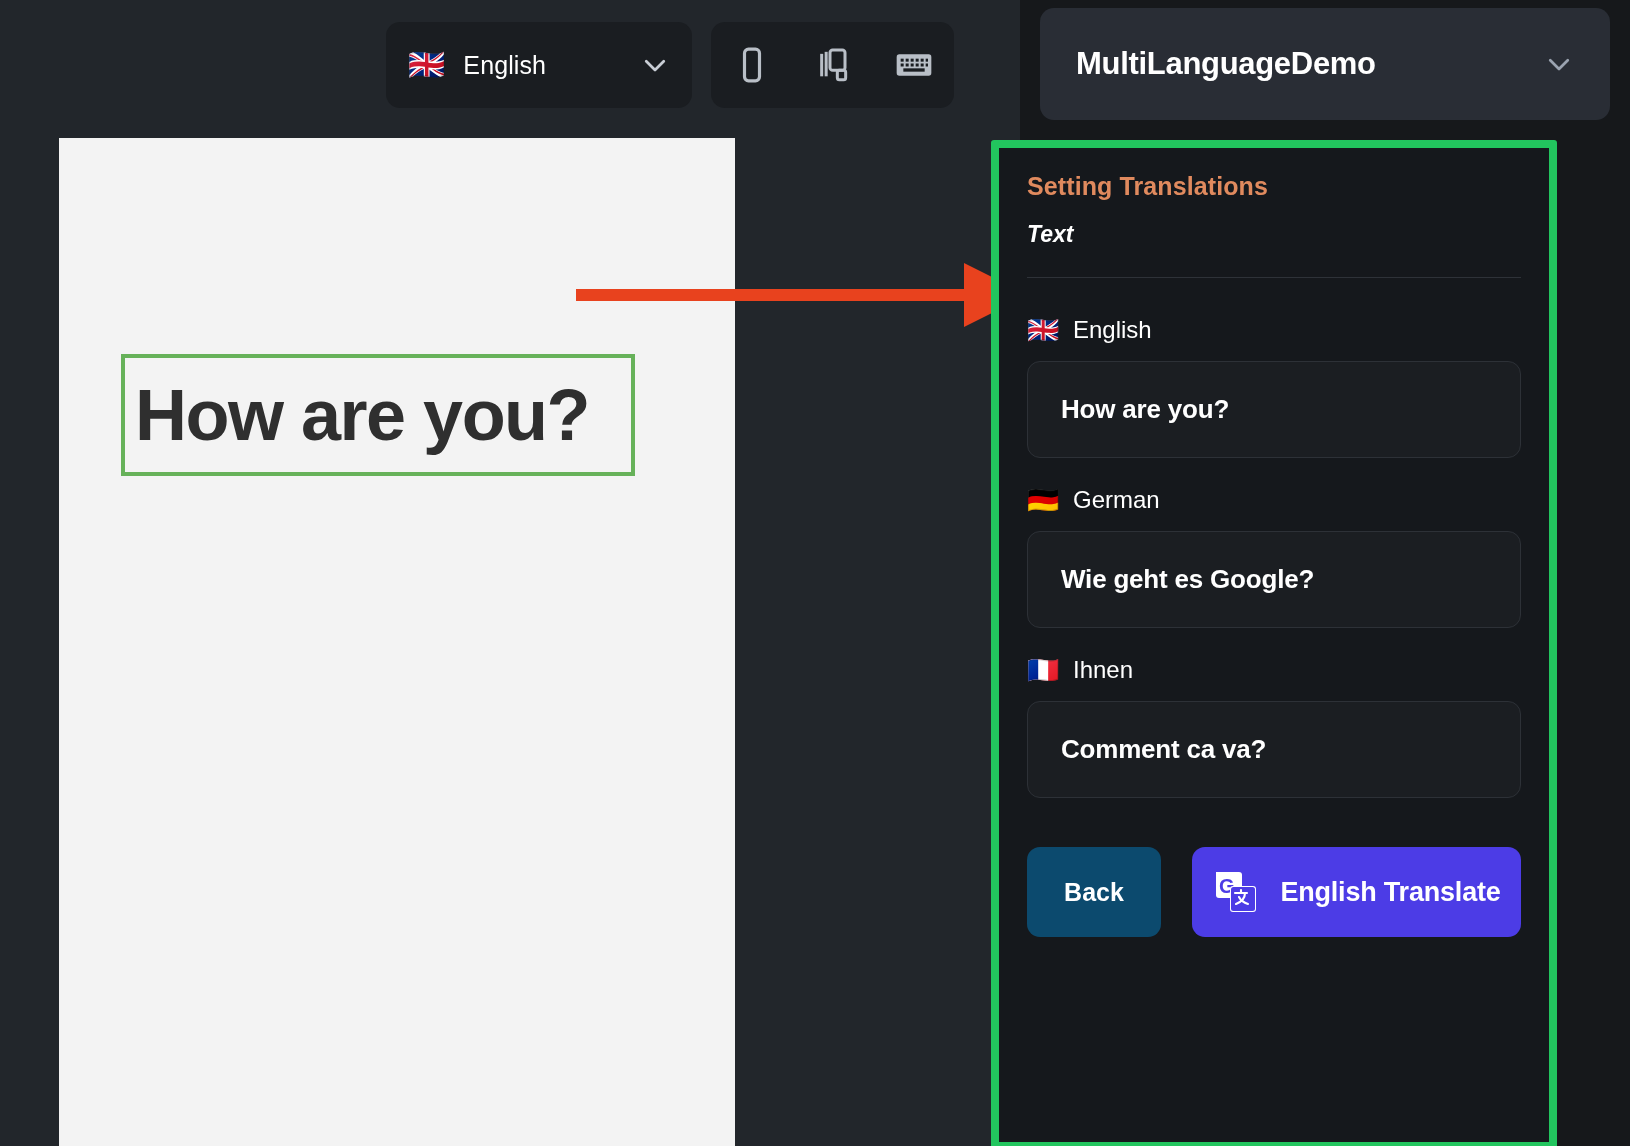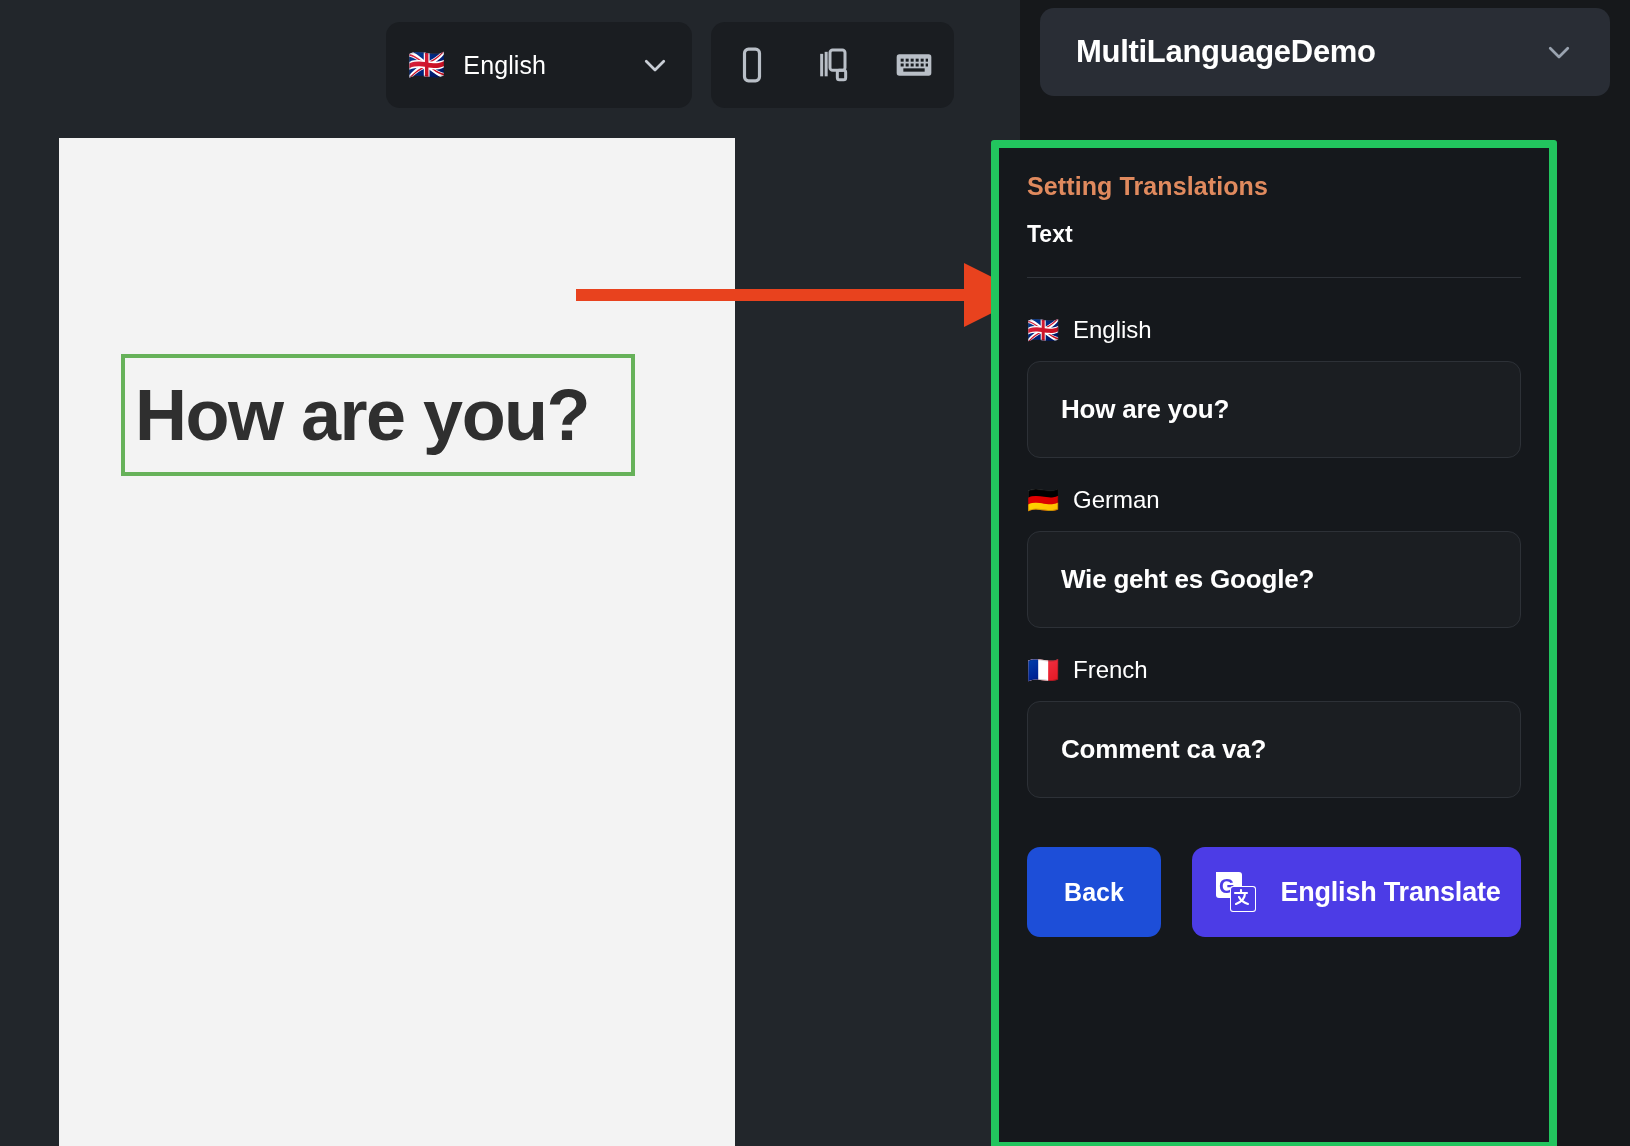--- a/index.html
+++ b/index.html
@@ -56,21 +56,21 @@
 
   
   .arrow { position: absolute; left: 576px; top: 255px; width: 452px; height: 80px; }
 
   
   .panel {
     position: absolute; left: 1020px; top: 0; width: 610px; height: 1146px;
     background: #16181b;
   }
   .proj-select {
-    position: absolute; left: 1040px; top: 8px; width: 570px; height: 88px;
+    position: absolute; left: 1040px; top: 8px; width: 570px; height: 112px;
     background: #292d35; border-radius: 14px;
     display: flex; align-items: center; padding: 0 36px; justify-content: center;
   }
   .proj-name {
     flex: 1; color: #ffffff; font-size: 31px; font-weight: 700; letter-spacing: -.3px;
   }
 
   
   .red-frame {
     position: absolute; left: 991px; top: 140px; width: 566px; height: 1010px;
@@ -81,37 +81,37 @@
 
   .kicker {
     color: #e08a5e; font-size: 25px; font-weight: 700; letter-spacing: .1px;
     margin-top: 6px;
   }
   .crumb {
     color: #ffffff; font-size: 35px; font-weight: 700; letter-spacing: -.4px;
     margin-top: 14px;
   }
   .sub {
-    color: #ffffff; font-size: 23px; font-weight: 700; margin-top: 20px;
+    color: #ffffff; font-size: 23px; font-weight: 700; margin-top: 20px; font-style: italic;
   }
   .hr { height: 1px; background: #2e3238; margin-top: 29px; }
 
   .trans-list { padding-top: 10px; }
   .row-head { display: flex; align-items: center; margin-top: 28px; }
   .row-flag { font-size: 26px; line-height: 1; width: 46px; }
   .row-lang { color: #ffffff; font-size: 24px; font-weight: 400; }
   .field {
     margin-top: 17px; height: 97px; border: 1px solid #2d3137; border-radius: 13px;
     background: #1b1e22; display: flex; align-items: center; padding: 0 33px;
   }
   .field-val { color: #ffffff; font-size: 26px; font-weight: 700; letter-spacing: -.2px; }
 
   .btn-row { display: flex; gap: 31px; margin-top: 49px; }
   .btn-back {
-    width: 134px; height: 90px; border-radius: 13px; background: #1d4ed8;
+    width: 134px; height: 90px; border-radius: 13px; background: #0c4a6e;
     display: flex; align-items: center; justify-content: center;
     color: #ffffff; font-size: 25px; font-weight: 700;
   }
   .btn-gt {
     flex: 1; height: 90px; border-radius: 13px; background: #4c3ce6;
     display: flex; align-items: center; justify-content: center; gap: 20px;
     color: #ffffff; font-size: 27px; font-weight: 700; letter-spacing: -.2px;
   }
   .gt-icon { width: 48px; height: 48px; flex: none; }
 </style>
@@ -214,21 +214,21 @@
             <span class="row-lang">German</span>
           </div>
           <div class="field">
             <span class="field-val">Wie geht es Google?</span>
           </div>
         </div>
 
         <div>
           <div class="row-head">
             <span class="row-flag">🇫🇷</span>
-            <span class="row-lang">French</span>
+            <span class="row-lang">Ihnen</span>
           </div>
           <div class="field">
             <span class="field-val">Comment ca va?</span>
           </div>
         </div>
 
       </div>
 
       <div class="btn-row">
         <div class="btn-back">Back</div>

